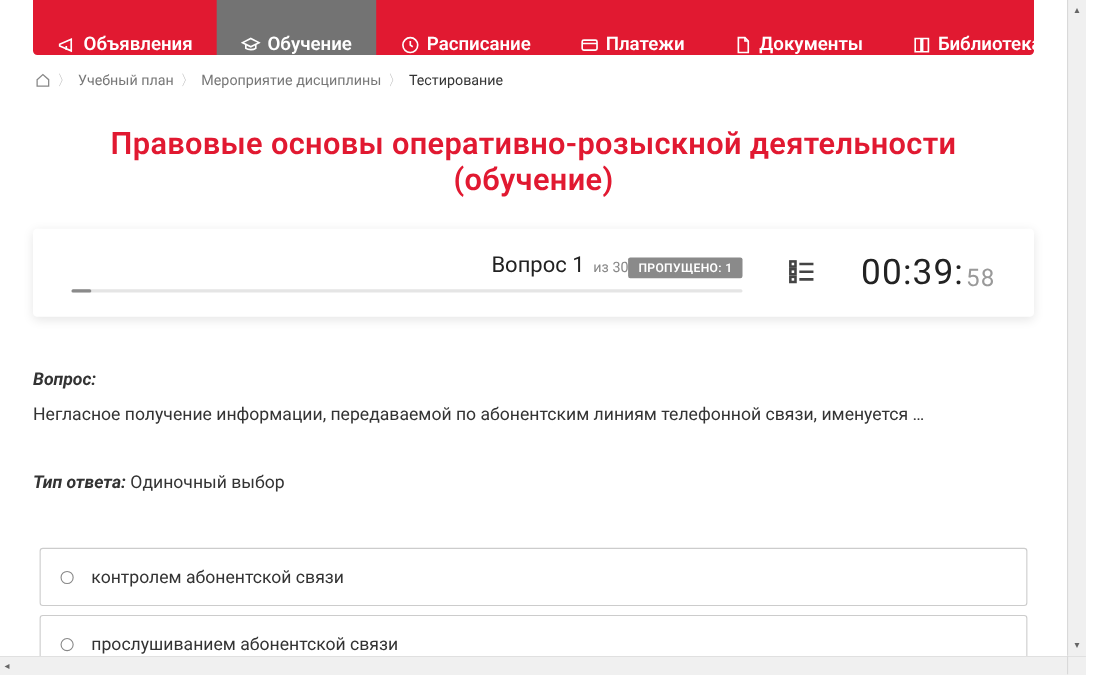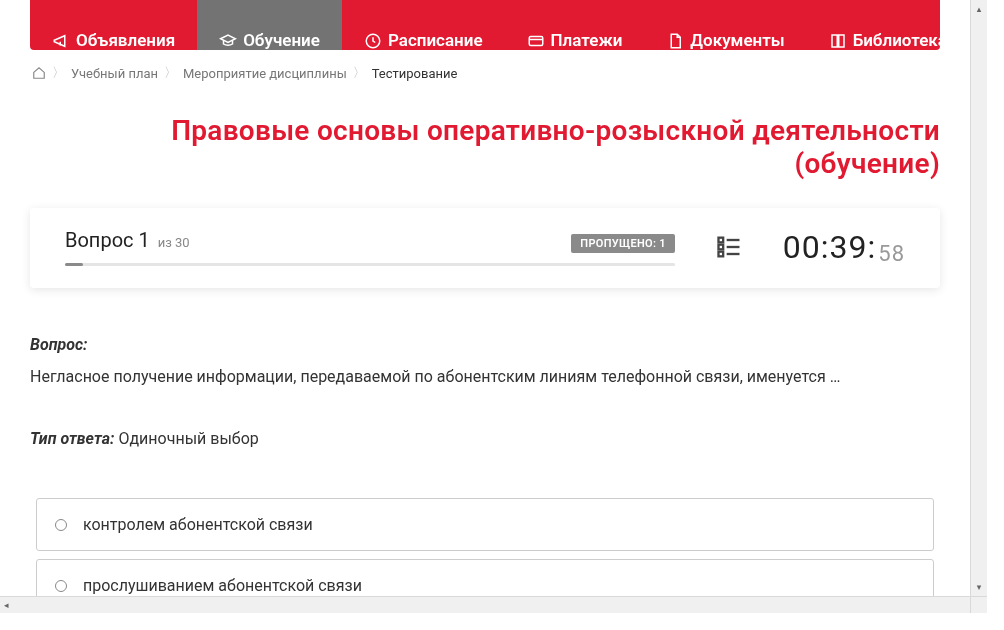--- a/index.html
+++ b/index.html
@@ -51,39 +51,39 @@
     padding: 14px 2px;
     font-size: 13px;
     color: #999;
   }
   .bc-link { color: #777; cursor: pointer; }
   .bc-current { color: #333; }
   .bc-sep { color: #bbb; }
   .bc-home { width: 14px; height: 14px; display: inline-flex; color: #888; }
   
   h1.page-title {
-    text-align: right;
+    text-align: center;
     color: #e11931;
     font-size: 28px;
     font-weight: 600;
     margin: 18px 0 28px;
     letter-spacing: 0.3px;
   }
   
   .status-bar {
     background: #fff;
     border-radius: 4px;
     box-shadow: 0 2px 10px rgba(0,0,0,0.1);
     padding: 20px 35px 22px;
     display: flex;
     align-items: center;
     gap: 40px;
   }
   .progress-block { flex: 1; }
-  .progress-header { display: flex; align-items: baseline; justify-content: space-between; margin-bottom: 10px; }
+  .progress-header { display: flex; align-items: baseline; justify-content: flex-end; margin-bottom: 10px; }
   .q-label { font-size: 20px; color: #222; }
   .q-total { font-size: 13px; color: #888; margin-left: 4px; }
   .skipped-badge {
     background: #8a8a8a;
     color: #fff;
     font-size: 11px;
     font-weight: 600;
     padding: 3px 9px;
     border-radius: 2px;
     letter-spacing: 0.3px;

